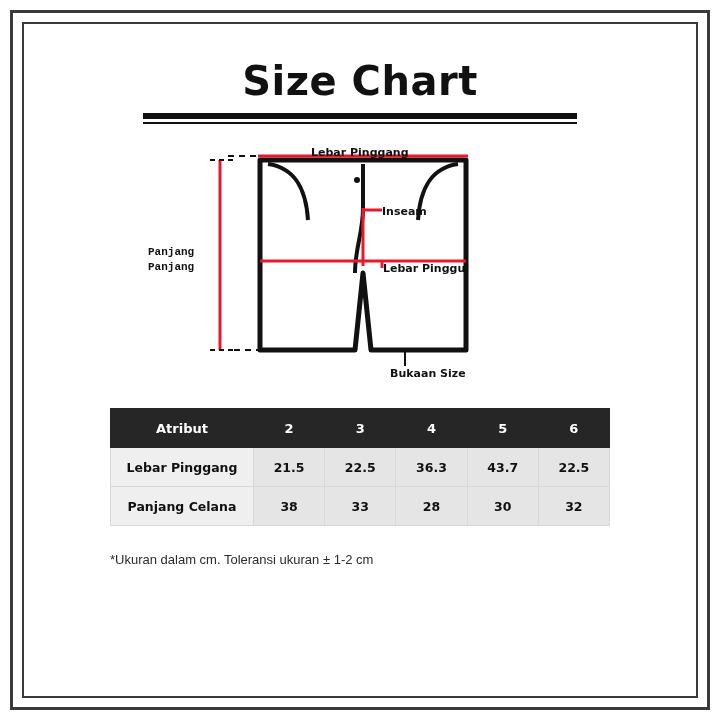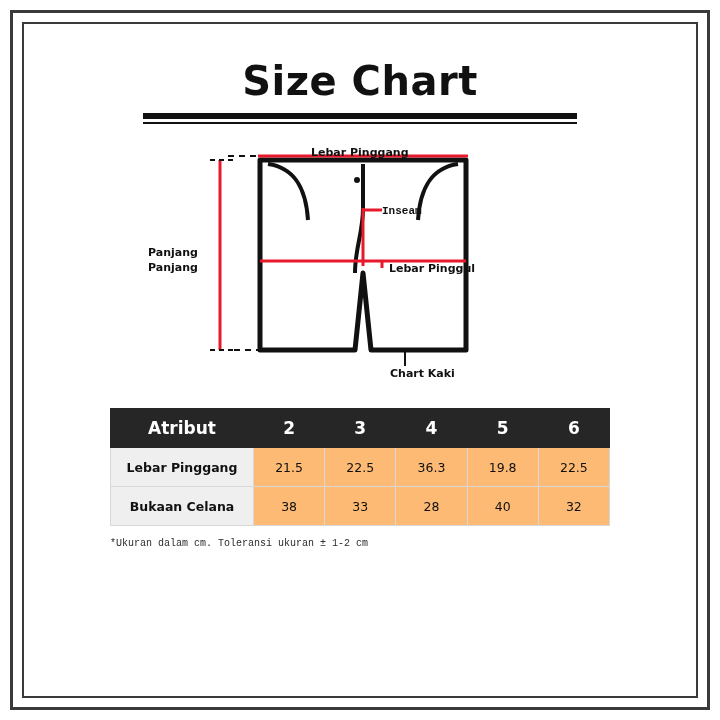--- a/index.html
+++ b/index.html
@@ -83,24 +83,24 @@
   }
   .lbl {
     position: absolute;
     font-size: 11px;
     font-weight: bold;
     color: #111111;
     font-family: "DejaVu Sans", sans-serif;
     white-space: nowrap;
   }
   .lbl-waist { left: 201px; top: 8px; }
-  .lbl-inseam { left: 272px; top: 67px; font-family: Liberation Mono, monospace; }
-  .lbl-hip { left: 279px; top: 124px; }
+  .lbl-inseam { left: 272px; top: 67px; }
+  .lbl-hip { left: 273px; top: 124px; }
   .lbl-leg { left: 280px; top: 229px; }
-  .lbl-len { left: 38px; top: 107px; text-align: center; line-height: 15px; }
+  .lbl-len { left: 38px; top: 107px; text-align: center; line-height: 15px; font-family: Liberation Mono, monospace; }
 
   
   .table-wrap {
     position: absolute;
     left: 110px;
     top: 408px;
     width: 500px;
   }
   table.sizes {
     border-collapse: collapse;
@@ -111,41 +111,41 @@
     border: 1px solid #d8d8d8;
     height: 36px;
     text-align: center;
     font-size: 12.5px;
     color: #111111;
   }
   table.sizes thead th {
     background: #262626;
     color: #ffffff;
     font-weight: bold;
-    font-size: 17px;
+    font-size: 13px;
     border: 1px solid #262626;
   }
   table.sizes tbody td.attr {
     background: #efefef;
     font-weight: bold;
     text-align: center;
     font-size: 12.5px;
     width: 140px;
   }
   table.sizes tbody td.val {
-    background: #fdba74;
-    font-weight: normal;
+    background: #e5e5e5;
+    font-weight: bold;
   }
   .note {
     position: absolute;
     left: 110px;
-    top: 538px;
-    font-size: 10px;
+    top: 552px;
+    font-size: 13px;
     color: #2b2b2b;
-    font-family: Liberation Mono, monospace;
+    font-family: Liberation Sans, sans-serif;
   }
 </style>
 </head>
 <body>
 
 <div class="page">
 
   <div class="frame-outer"></div>
   <div class="frame-inner"></div>
 
@@ -183,21 +183,21 @@
 
         <line x1="110" y1="22" x2="110" y2="212" stroke="#e8192c" stroke-width="3"></line>
         <line x1="100" y1="22" x2="124" y2="22" stroke="#111111" stroke-width="2" stroke-dasharray="5,4"></line>
         <line x1="100" y1="212" x2="124" y2="212" stroke="#111111" stroke-width="2" stroke-dasharray="5,4"></line>
         <line x1="124" y1="212" x2="150" y2="212" stroke="#111111" stroke-width="2" stroke-dasharray="6,5"></line>
       </svg>
 
       <div class="lbl lbl-waist">Lebar Pinggang</div>
       <div class="lbl lbl-inseam">Inseam</div>
       <div class="lbl lbl-hip">Lebar Pinggul</div>
-      <div class="lbl lbl-leg">Chart Kaki</div>
+      <div class="lbl lbl-leg">Bukaan Size</div>
       <div class="lbl lbl-len">
         <div>Panjang</div>
         <div>Panjang</div>
       </div>
     </div>
 
     <div class="table-wrap">
       <table class="sizes">
         <thead>
           <tr>
@@ -208,29 +208,29 @@
             <th>5</th>
             <th>6</th>
           </tr>
         </thead>
         <tbody>
           <tr>
             <td class="attr">Lebar Pinggang</td>
             <td class="val">21.5</td>
             <td class="val">22.5</td>
             <td class="val">36.3</td>
-            <td class="val">19.8</td>
+            <td class="val">43.7</td>
             <td class="val">22.5</td>
           </tr>
           <tr>
-            <td class="attr">Bukaan Celana</td>
+            <td class="attr">Panjang Celana</td>
             <td class="val">38</td>
             <td class="val">33</td>
             <td class="val">28</td>
-            <td class="val">40</td>
+            <td class="val">30</td>
             <td class="val">32</td>
           </tr>
         </tbody>
       </table>
     </div>
 
     <div class="note">*Ukuran dalam cm. Toleransi ukuran ± 1-2 cm</div>
 
   </div>
 </div>

